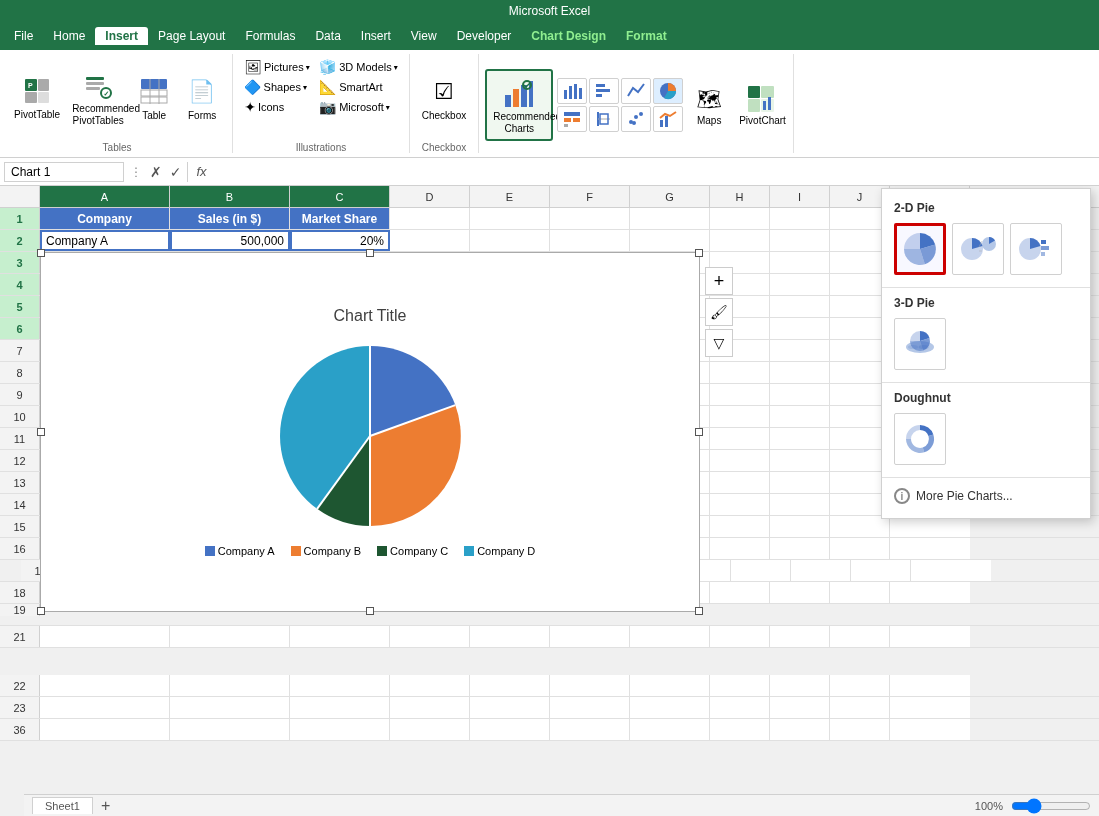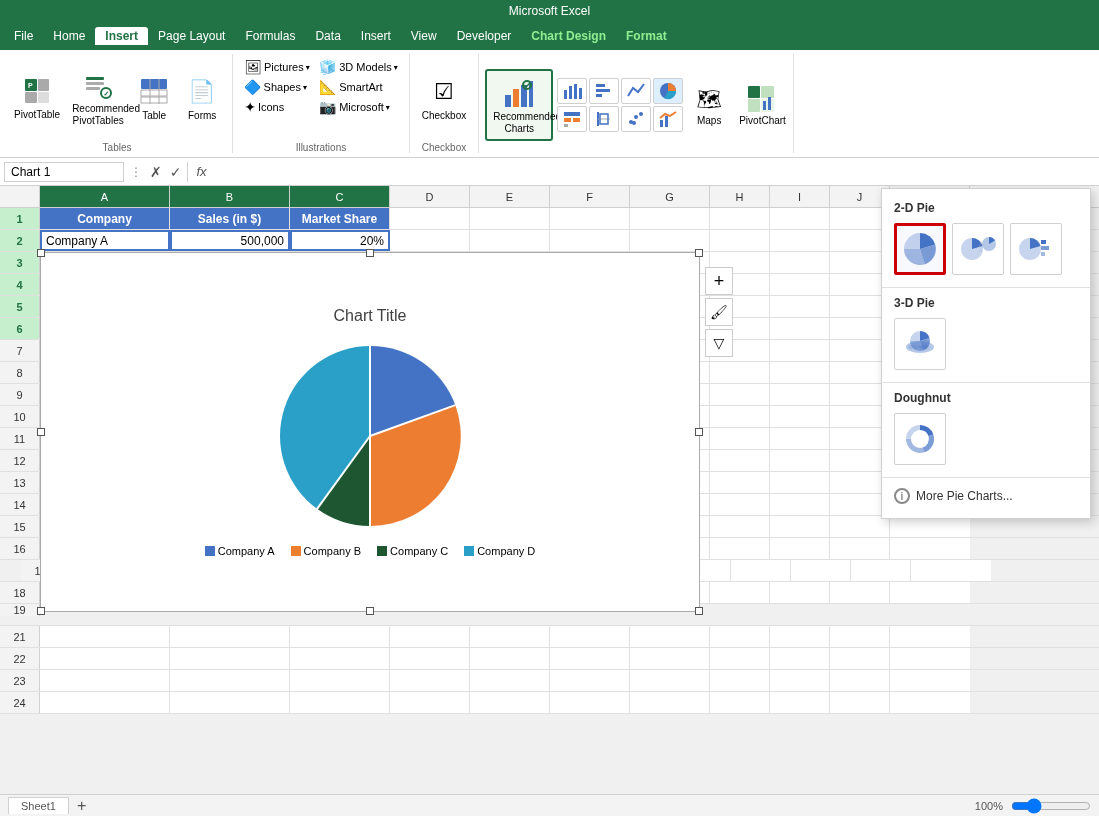--- a/index.html
+++ b/index.html
@@ -546,21 +546,21 @@
       <div style="width:100px; min-width:100px; border-right:1px solid #e0e0e0; background:white;"></div>
       <div style="width:80px; min-width:80px; border-right:1px solid #e0e0e0; background:white;"></div>
       <div style="width:80px; min-width:80px; border-right:1px solid #e0e0e0; background:white;"></div>
       <div style="width:80px; min-width:80px; border-right:1px solid #e0e0e0; background:white;"></div>
       <div style="width:80px; min-width:80px; border-right:1px solid #e0e0e0; background:white;"></div>
       <div style="width:60px; min-width:60px; border-right:1px solid #e0e0e0; background:white;"></div>
       <div style="width:60px; min-width:60px; border-right:1px solid #e0e0e0; background:white;"></div>
       <div style="width:60px; min-width:60px; border-right:1px solid #e0e0e0; background:white;"></div>
       <div style="width:80px; min-width:80px; background:white;"></div>
     </div>
-        <div style="display: flex; border-bottom: 1px solid rgb(224, 224, 224); height: 22px;">
+        <div style="display: flex; border-bottom: 1px solid rgb(224, 224, 224); height: 22px; margin-top: 27px;">
       <div style="width:40px; min-width:40px; border-right:1px solid #d0d0d0; text-align:center; font-size:11px; background:#f3f3f3; color:#333; display:flex; align-items:center; justify-content:center;">22</div>
       <div style="width:130px; min-width:130px; border-right:1px solid #e0e0e0; background:white;"></div>
       <div style="width:120px; min-width:120px; border-right:1px solid #e0e0e0; background:white;"></div>
       <div style="width:100px; min-width:100px; border-right:1px solid #e0e0e0; background:white;"></div>
       <div style="width:80px; min-width:80px; border-right:1px solid #e0e0e0; background:white;"></div>
       <div style="width:80px; min-width:80px; border-right:1px solid #e0e0e0; background:white;"></div>
       <div style="width:80px; min-width:80px; border-right:1px solid #e0e0e0; background:white;"></div>
       <div style="width:80px; min-width:80px; border-right:1px solid #e0e0e0; background:white;"></div>
       <div style="width:60px; min-width:60px; border-right:1px solid #e0e0e0; background:white;"></div>
       <div style="width:60px; min-width:60px; border-right:1px solid #e0e0e0; background:white;"></div>
@@ -575,21 +575,21 @@
       <div style="width:80px; min-width:80px; border-right:1px solid #e0e0e0; background:white;"></div>
       <div style="width:80px; min-width:80px; border-right:1px solid #e0e0e0; background:white;"></div>
       <div style="width:80px; min-width:80px; border-right:1px solid #e0e0e0; background:white;"></div>
       <div style="width:80px; min-width:80px; border-right:1px solid #e0e0e0; background:white;"></div>
       <div style="width:60px; min-width:60px; border-right:1px solid #e0e0e0; background:white;"></div>
       <div style="width:60px; min-width:60px; border-right:1px solid #e0e0e0; background:white;"></div>
       <div style="width:60px; min-width:60px; border-right:1px solid #e0e0e0; background:white;"></div>
       <div style="width:80px; min-width:80px; background:white;"></div>
     </div>
         <div style="display: flex; border-bottom: 1px solid rgb(224, 224, 224); height: 22px;">
-      <div style="width:40px; min-width:40px; border-right:1px solid #d0d0d0; text-align:center; font-size:11px; background:#f3f3f3; color:#333; display:flex; align-items:center; justify-content:center;">24</div>
+      <div style="width:40px; min-width:40px; border-right:1px solid #d0d0d0; text-align:center; font-size:11px; background:#f3f3f3; color:#333; display:flex; align-items:center; justify-content:center;">36</div>
       <div style="width:130px; min-width:130px; border-right:1px solid #e0e0e0; background:white;"></div>
       <div style="width:120px; min-width:120px; border-right:1px solid #e0e0e0; background:white;"></div>
       <div style="width:100px; min-width:100px; border-right:1px solid #e0e0e0; background:white;"></div>
       <div style="width:80px; min-width:80px; border-right:1px solid #e0e0e0; background:white;"></div>
       <div style="width:80px; min-width:80px; border-right:1px solid #e0e0e0; background:white;"></div>
       <div style="width:80px; min-width:80px; border-right:1px solid #e0e0e0; background:white;"></div>
       <div style="width:80px; min-width:80px; border-right:1px solid #e0e0e0; background:white;"></div>
       <div style="width:60px; min-width:60px; border-right:1px solid #e0e0e0; background:white;"></div>
       <div style="width:60px; min-width:60px; border-right:1px solid #e0e0e0; background:white;"></div>
       <div style="width:60px; min-width:60px; border-right:1px solid #e0e0e0; background:white;"></div>
@@ -741,21 +741,21 @@
     <div style="height:1px; background:#e0e0e0; margin:4px 0;"></div>
 
     <div style="display:flex; align-items:center; gap:6px; padding:6px 12px; cursor:pointer; font-size:12px; color:#333;">
       <span style="width:16px; height:16px; border:2px solid #888; border-radius:50%; display:flex; align-items:center; justify-content:center; font-size:10px; font-weight:bold; color:#888;">i</span>
       <span>More Pie Charts...</span>
     </div>
   </div>
 
 </div>
 
-<div style="height:22px; background:#f3f3f3; border-top:1px solid #d0d0d0; display:flex; align-items:center; padding:0 8px; font-size:11px; color:#555; justify-content:space-between;">
+<div style="height:22px; background:#f3f3f3; border-top:1px solid #d0d0d0; display:flex; align-items:center; padding:0 8px; font-size:11px; color:#555; justify-content:space-between;margin-left:24px;">
   <div style="display:flex; gap:8px; align-items:center;">
     <span style="padding:2px 12px; background:white; border:1px solid #d0d0d0; border-bottom:none; cursor:pointer; font-size:11px;">Sheet1</span>
     <span style="font-size:16px; cursor:pointer;">+</span>
   </div>
   <div style="display:flex; gap:8px; align-items:center;">
     <span>100%</span>
     <input type="range" min="10" max="400" value="100" style="width: 80px; height: 12px;">
   </div>
 </div>
 

